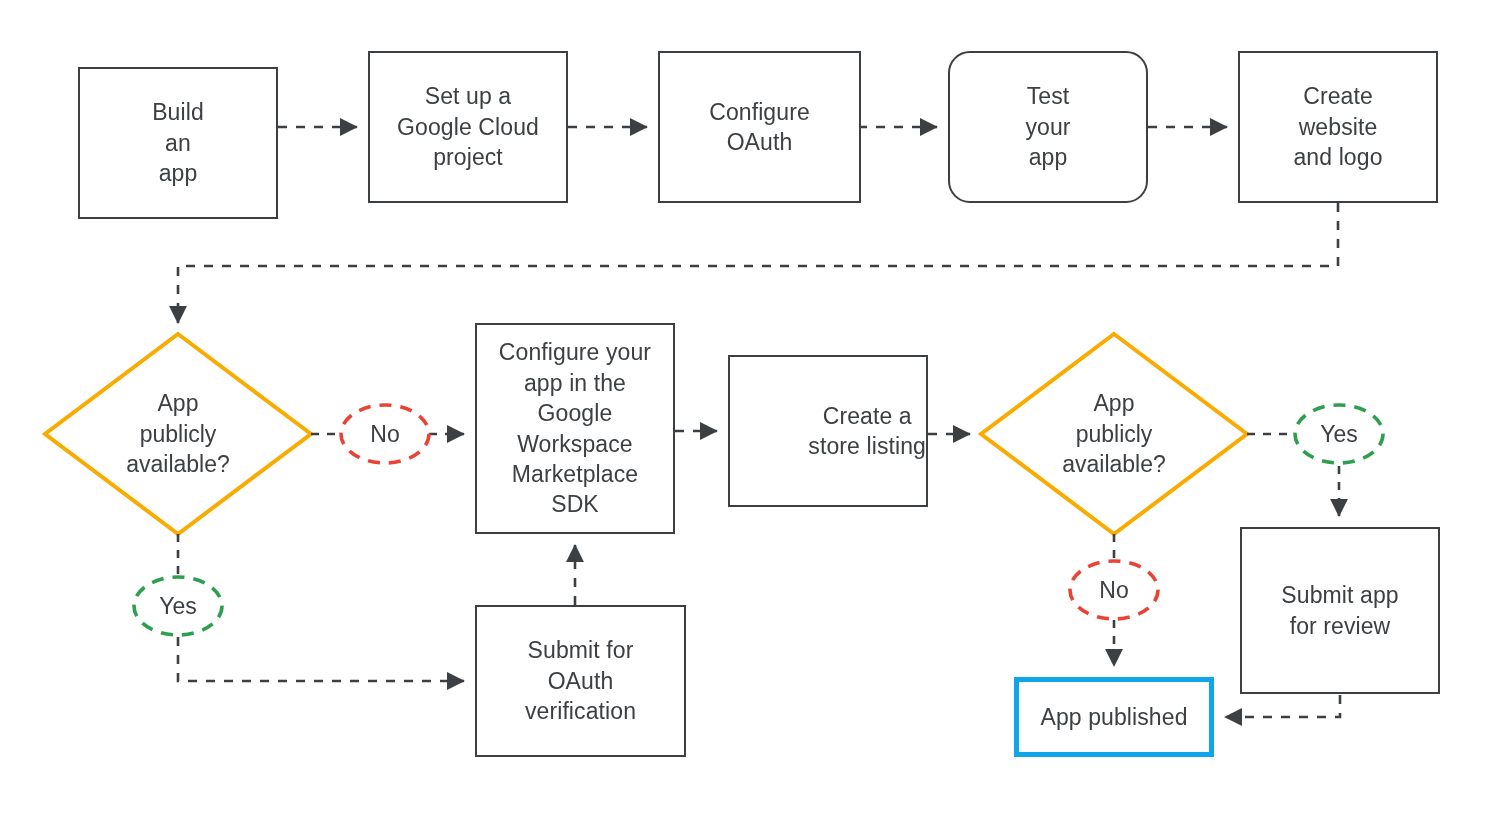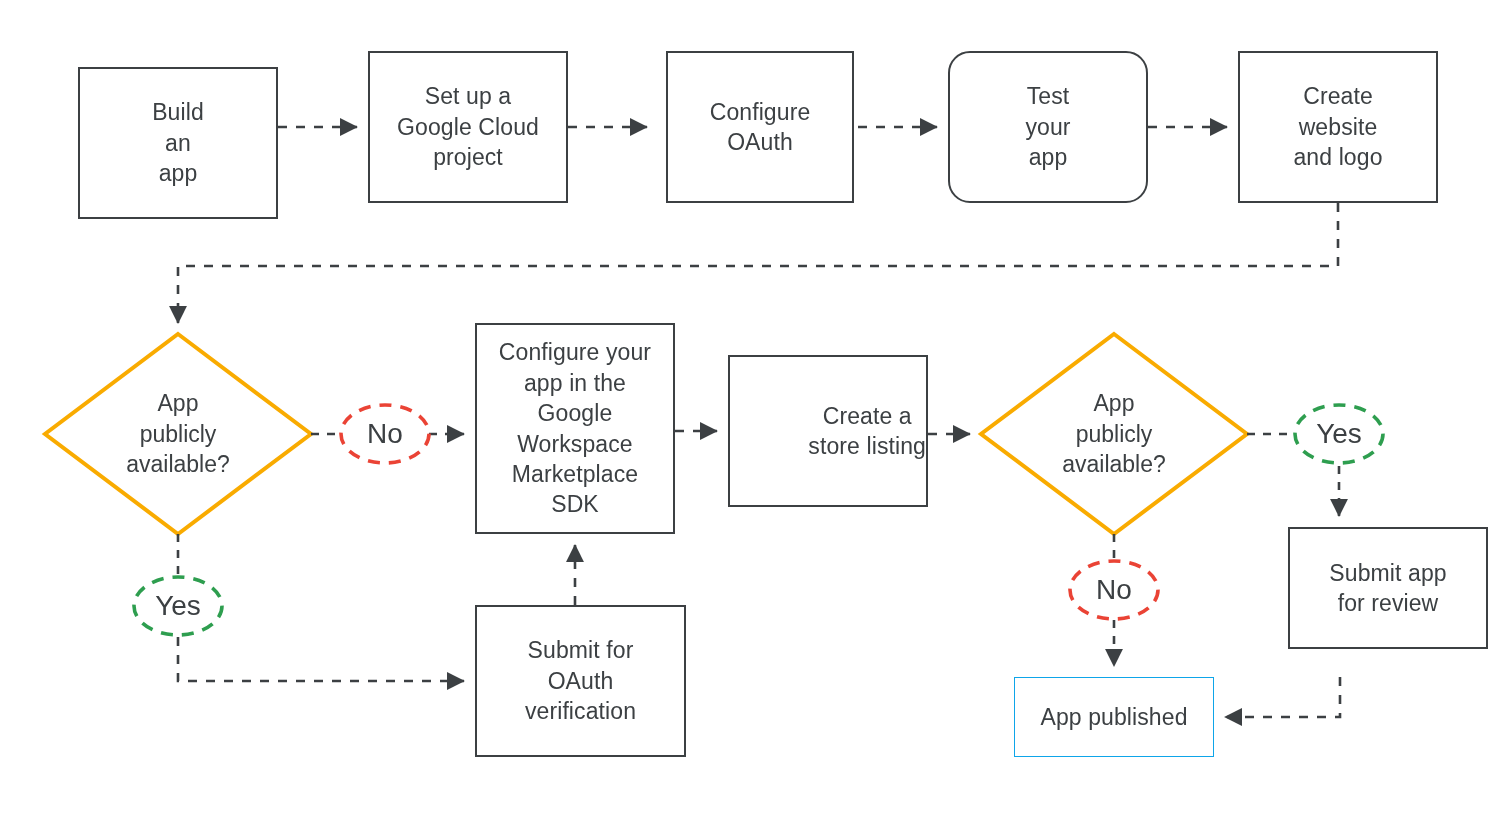--- a/index.html
+++ b/index.html
@@ -34,21 +34,21 @@
     letter-spacing: 0.1px;
     white-space: pre-line;
     z-index: 3;
     background: transparent;
   }
   .box {
     border: 2.5px solid #3c4043;
     background: #ffffff;
   }
   .box-published {
-    border: 1px solid #0ea5e9;
+    border: 5px solid #0ea5e9;
     background: #ffffff;
   }
   .diamond-label {
     position: absolute;
     box-sizing: border-box;
     display: flex;
     align-items: center;
     justify-content: center;
     text-align: center;
     color: #3c4043;
@@ -59,21 +59,21 @@
     pointer-events: none;
   }
   .edge-label {
     position: absolute;
     box-sizing: border-box;
     display: flex;
     align-items: center;
     justify-content: center;
     text-align: center;
     color: #3c4043;
-    font-size: 28px;
+    font-size: 23px;
     z-index: 5;
   }
 </style>
 </head>
 <body>
 
 <svg id="canvas" width="1494" height="814" viewBox="0 0 1494 814">
   <defs>
     <marker id="arrowR" viewBox="0 0 10 10" refX="9.5" refY="5" markerWidth="7" markerHeight="7" orient="auto-start-reverse">
       <path d="M 0 0 L 10 5 L 0 10 z" fill="#3c4043"></path>
@@ -152,21 +152,21 @@
 an
 app</span>
 </div>
 
 <div class="node box" style="left:368px; top:51px; width:200px; height:152px;">
   <span>Set up a
 Google Cloud
 project</span>
 </div>
 
-<div class="node box" style="left:658px; top:51px; width:188px; height:152px;margin-left:8px;">
+<div class="node box" style="left:658px; top:51px; width:203px; height:152px;">
   <span>Configure
 OAuth</span>
 </div>
 
 <div class="node box" style="left:948px; top:51px; width:200px; height:152px;border-radius:22px;">
   <span>Test
 your
 app</span>
 </div>
 
@@ -201,21 +201,21 @@
   <span>Create a
 store listing</span>
 </div>
 
 <div class="node box" style="left:475px; top:605px; width:211px; height:152px;">
   <span>Submit for
 OAuth
 verification</span>
 </div>
 
-<div class="node box" style="left:1288px; top:527px; width:200px; height:122px;">
+<div class="node box" style="left:1240px; top:527px; width:200px; height:167px;">
   <span>Submit app
 for review</span>
 </div>
 
 <div class="node box-published" style="left:1014px; top:677px; width:200px; height:80px;">
   <span>App published</span>
 </div>
 
 <div class="edge-label" style="left:341px; top:405px; width:88px; height:58px;">
   <span>No</span>

